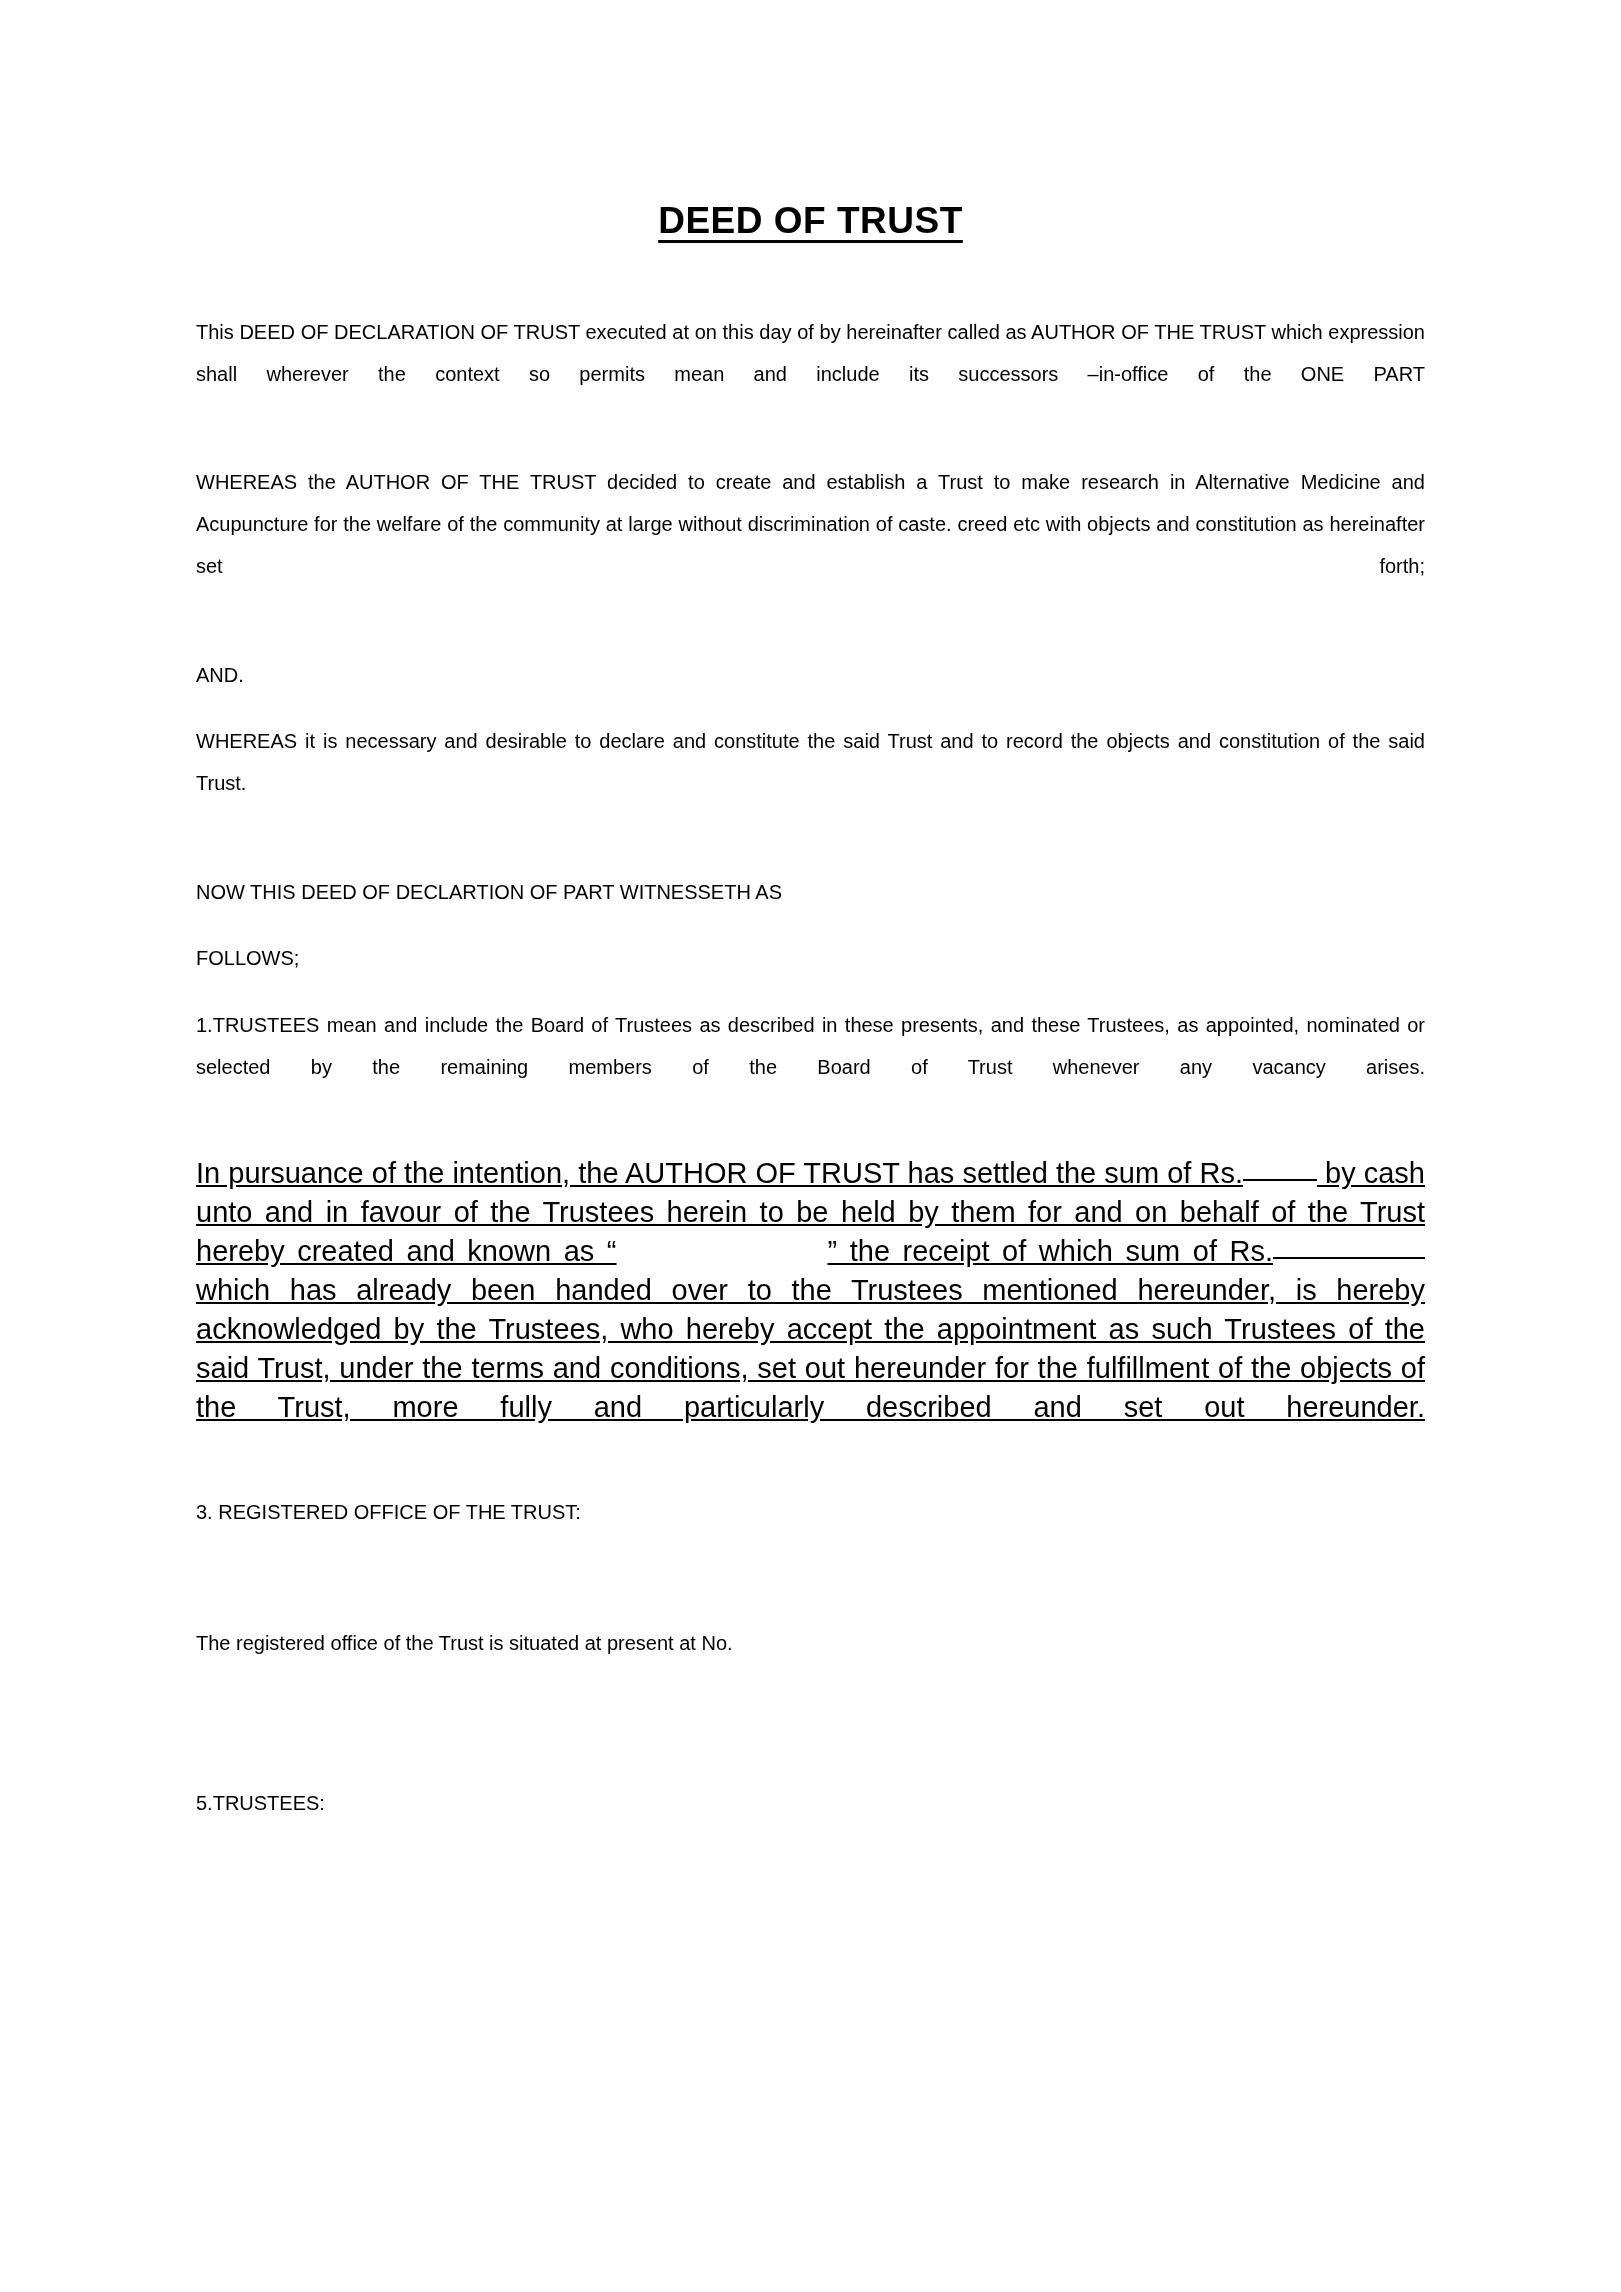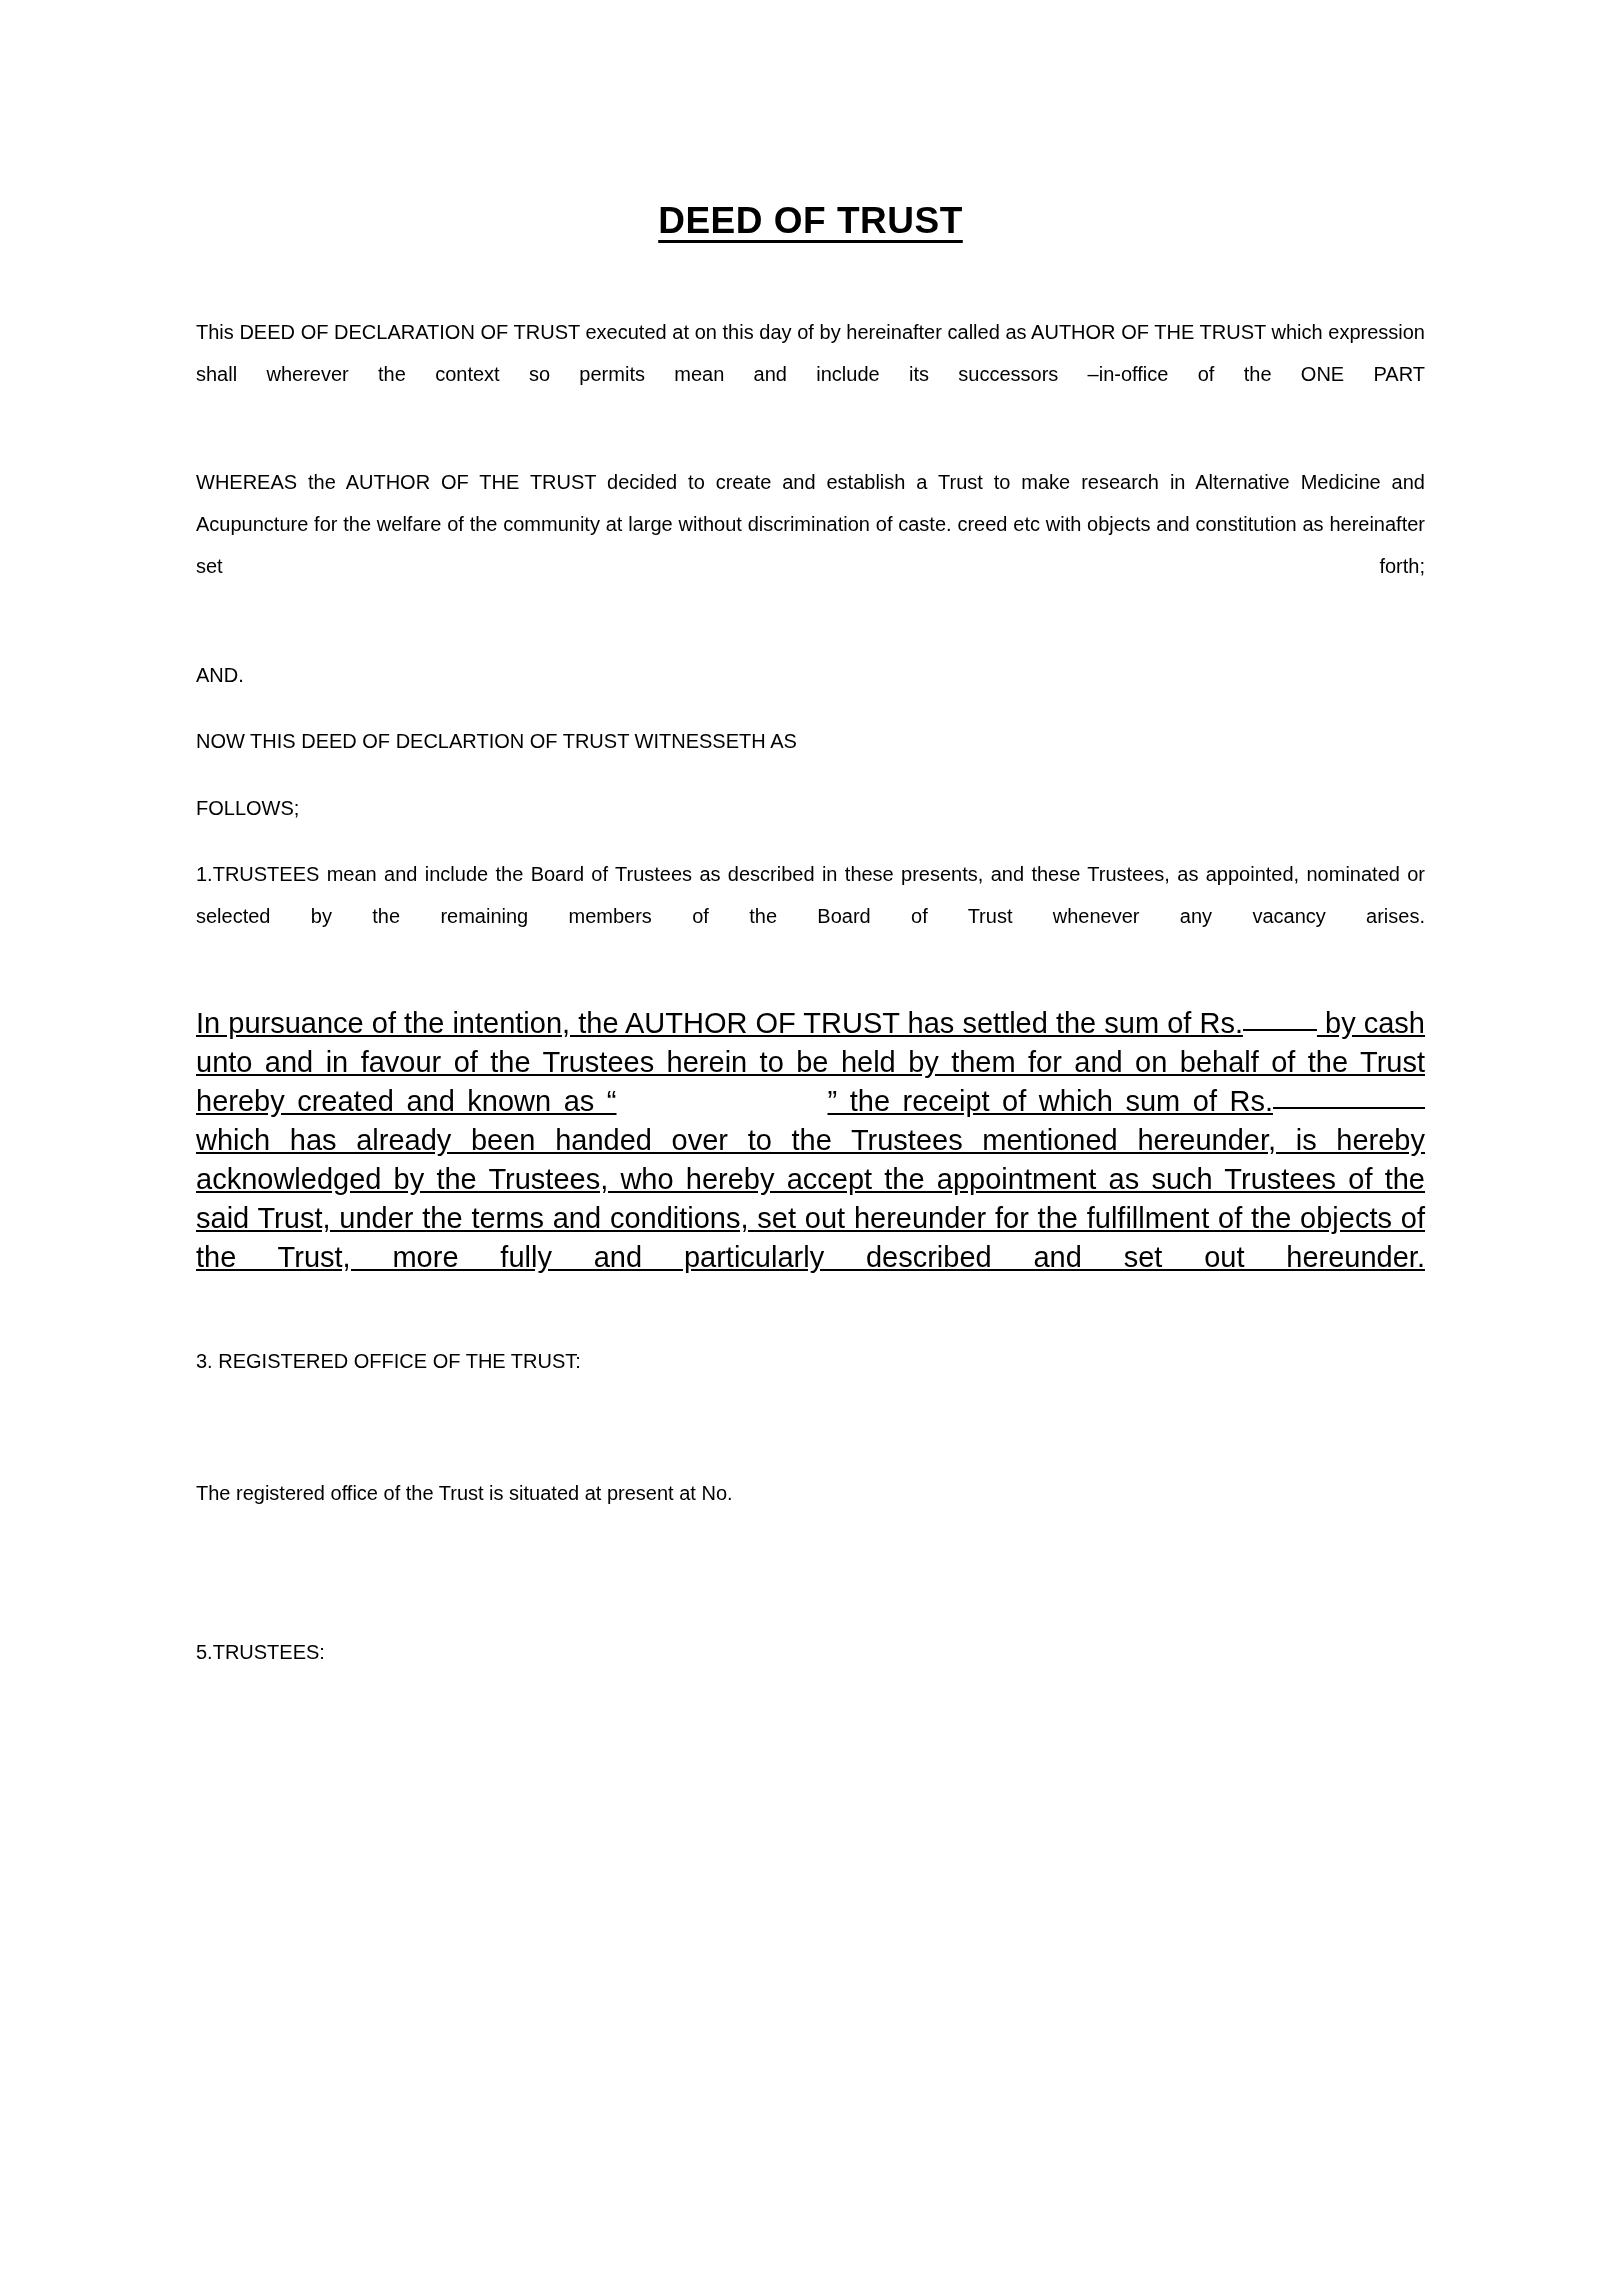--- a/index.html
+++ b/index.html
@@ -86,22 +86,23 @@
 
   <div class="body-block">
 
     <p class="para">This DEED OF DECLARATION OF TRUST executed at on this day of by hereinafter called as AUTHOR OF THE TRUST which expression shall wherever the context so permits mean and include its successors –in-office of the ONE PART</p>
 
     <p class="para"> WHEREAS the AUTHOR OF THE TRUST decided to create and establish a Trust to make research in Alternative Medicine and Acupuncture for the welfare of the community at large without discrimination of caste. creed etc with objects and constitution as hereinafter set forth;</p>
 
     <p class="para noj">AND.</p>
 
 
+    <p class="para"> WHEREAS it is necessary and desirable to declare and constitute the said Trust and to record the objects and constitution of the said Trust.</p>
 
-    <p class="para noj">NOW THIS DEED OF DECLARTION OF TRUST WITNESSETH AS</p>
+    <p class="para noj">NOW THIS DEED OF DECLARTION OF PART WITNESSETH AS</p>
 
     <p class="para noj">FOLLOWS;</p>
 
     <p class="para">1.TRUSTEES mean and include the Board of Trustees as described in these presents, and these Trustees, as appointed, nominated or selected by the remaining members of the Board of Trust whenever any vacancy arises.</p>
 
 
     <p class="tight"><span>In pursuance of the intention, the AUTHOR OF TRUST has settled the sum of Rs.</span><span class="blank b-short"></span> <span>by cash unto and in favour of the Trustees herein to be held by them for and on behalf of the Trust hereby created and known as “</span><span class="gapname"></span><span>” the receipt of which sum of Rs.</span><span class="blank b-med"></span> <span>which has already been handed over to the Trustees mentioned hereunder, is hereby acknowledged by the Trustees, who hereby accept the appointment as such Trustees of the said Trust, under the terms and conditions, set out hereunder for the fulfillment of the objects of the Trust, more fully and particularly described and set out hereunder.</span></p>
 
     <p class="para noj">3. REGISTERED OFFICE OF THE TRUST:</p>
 

